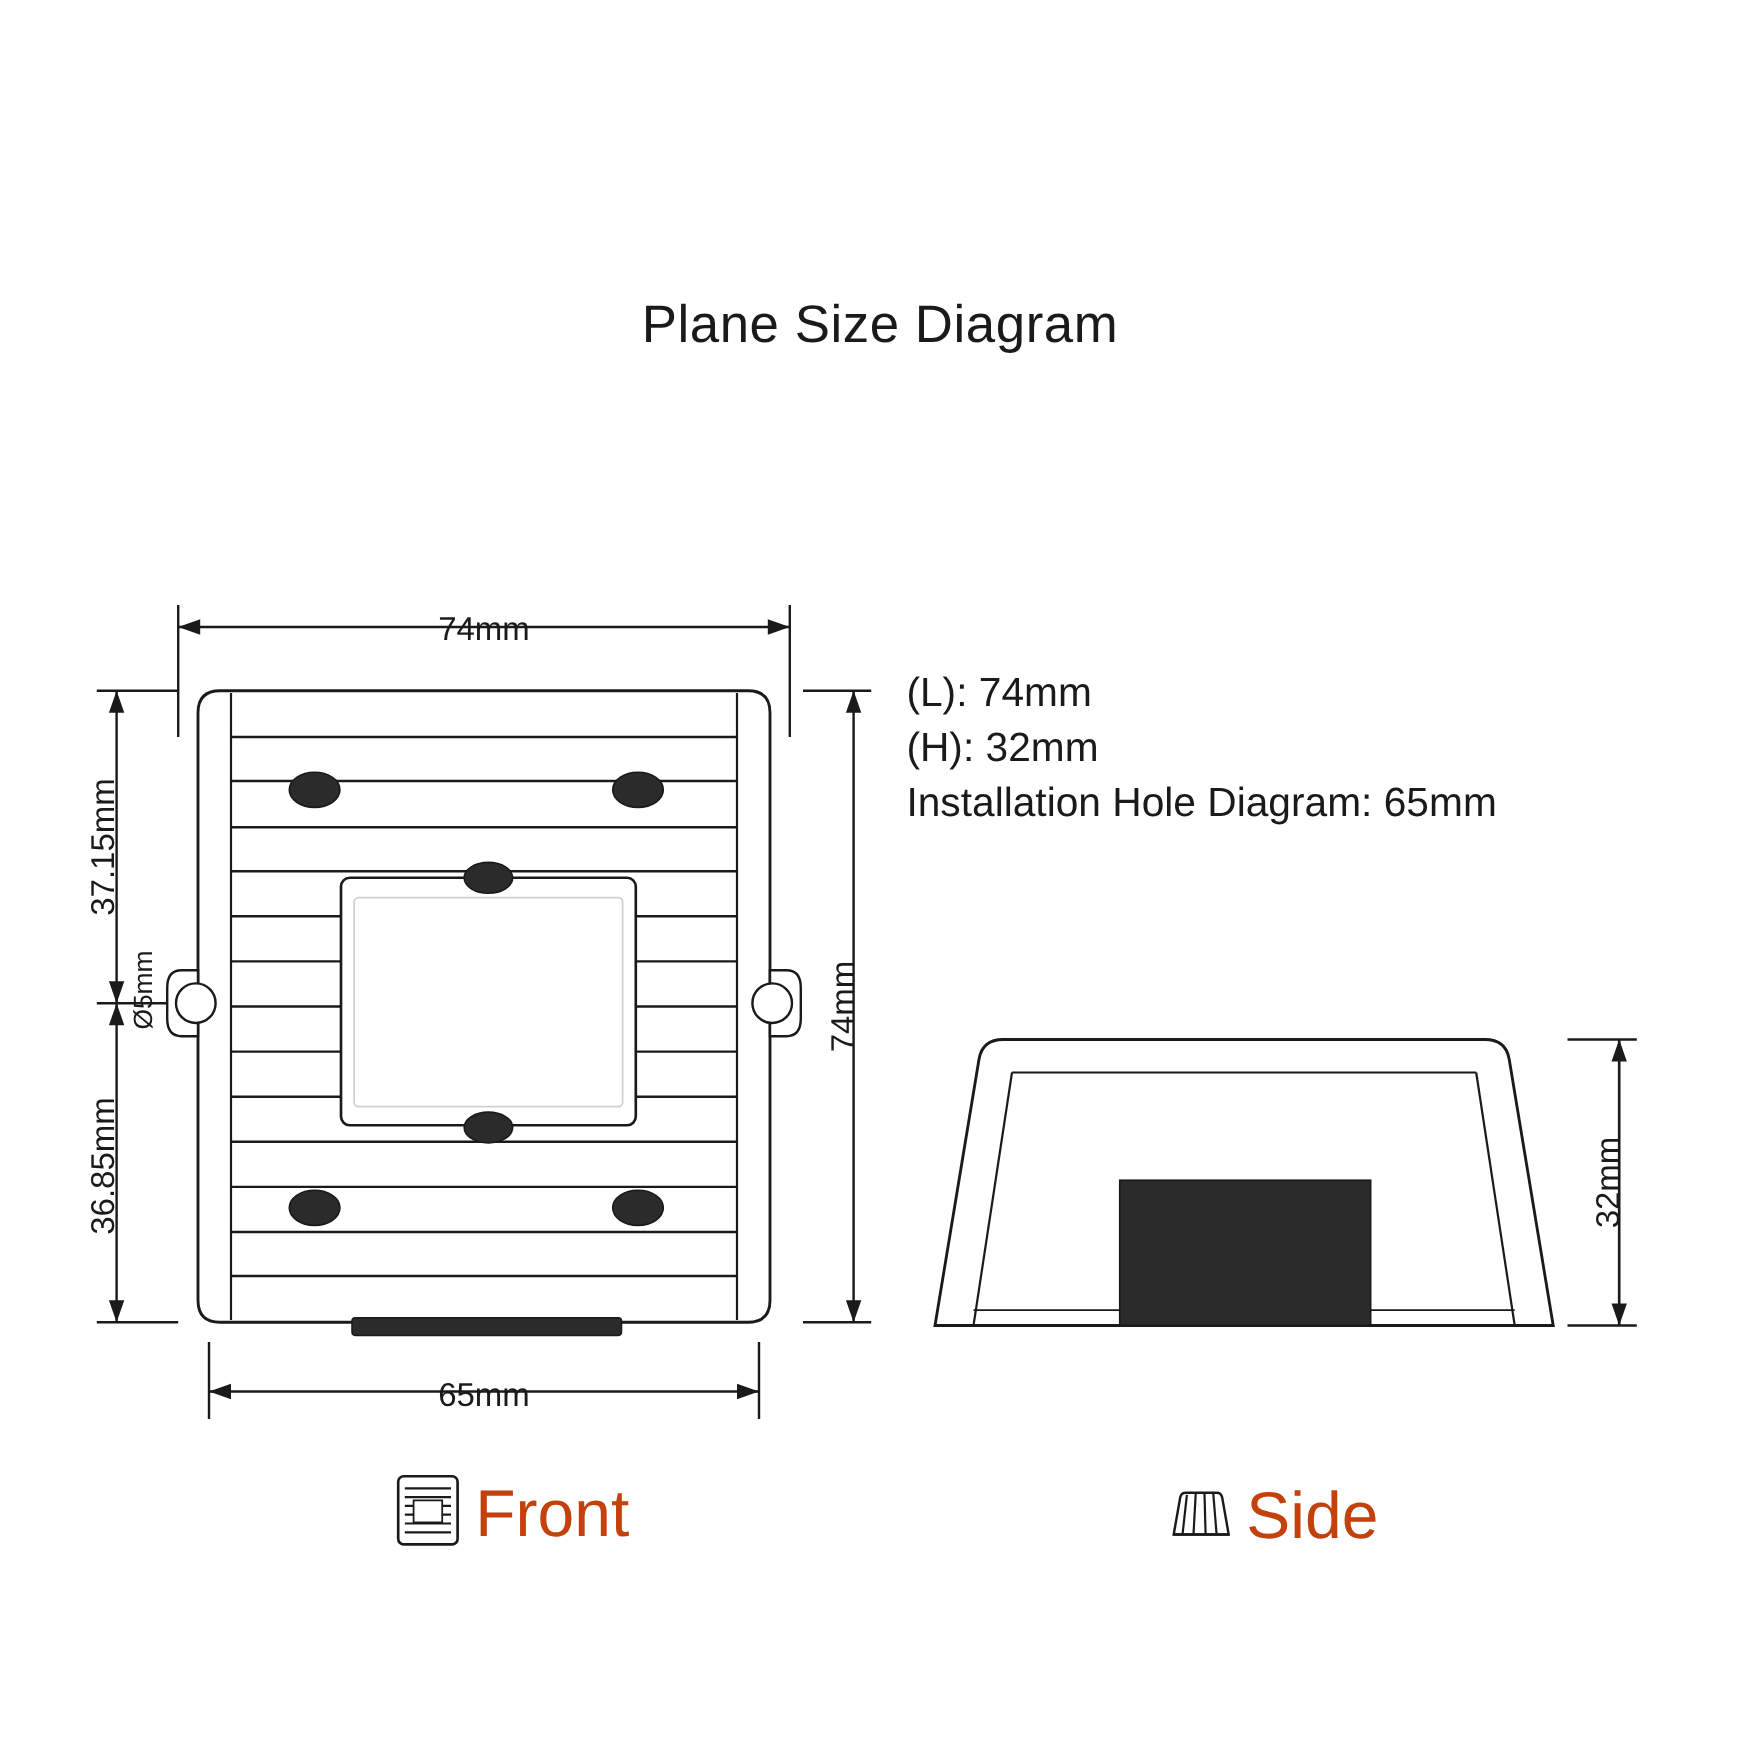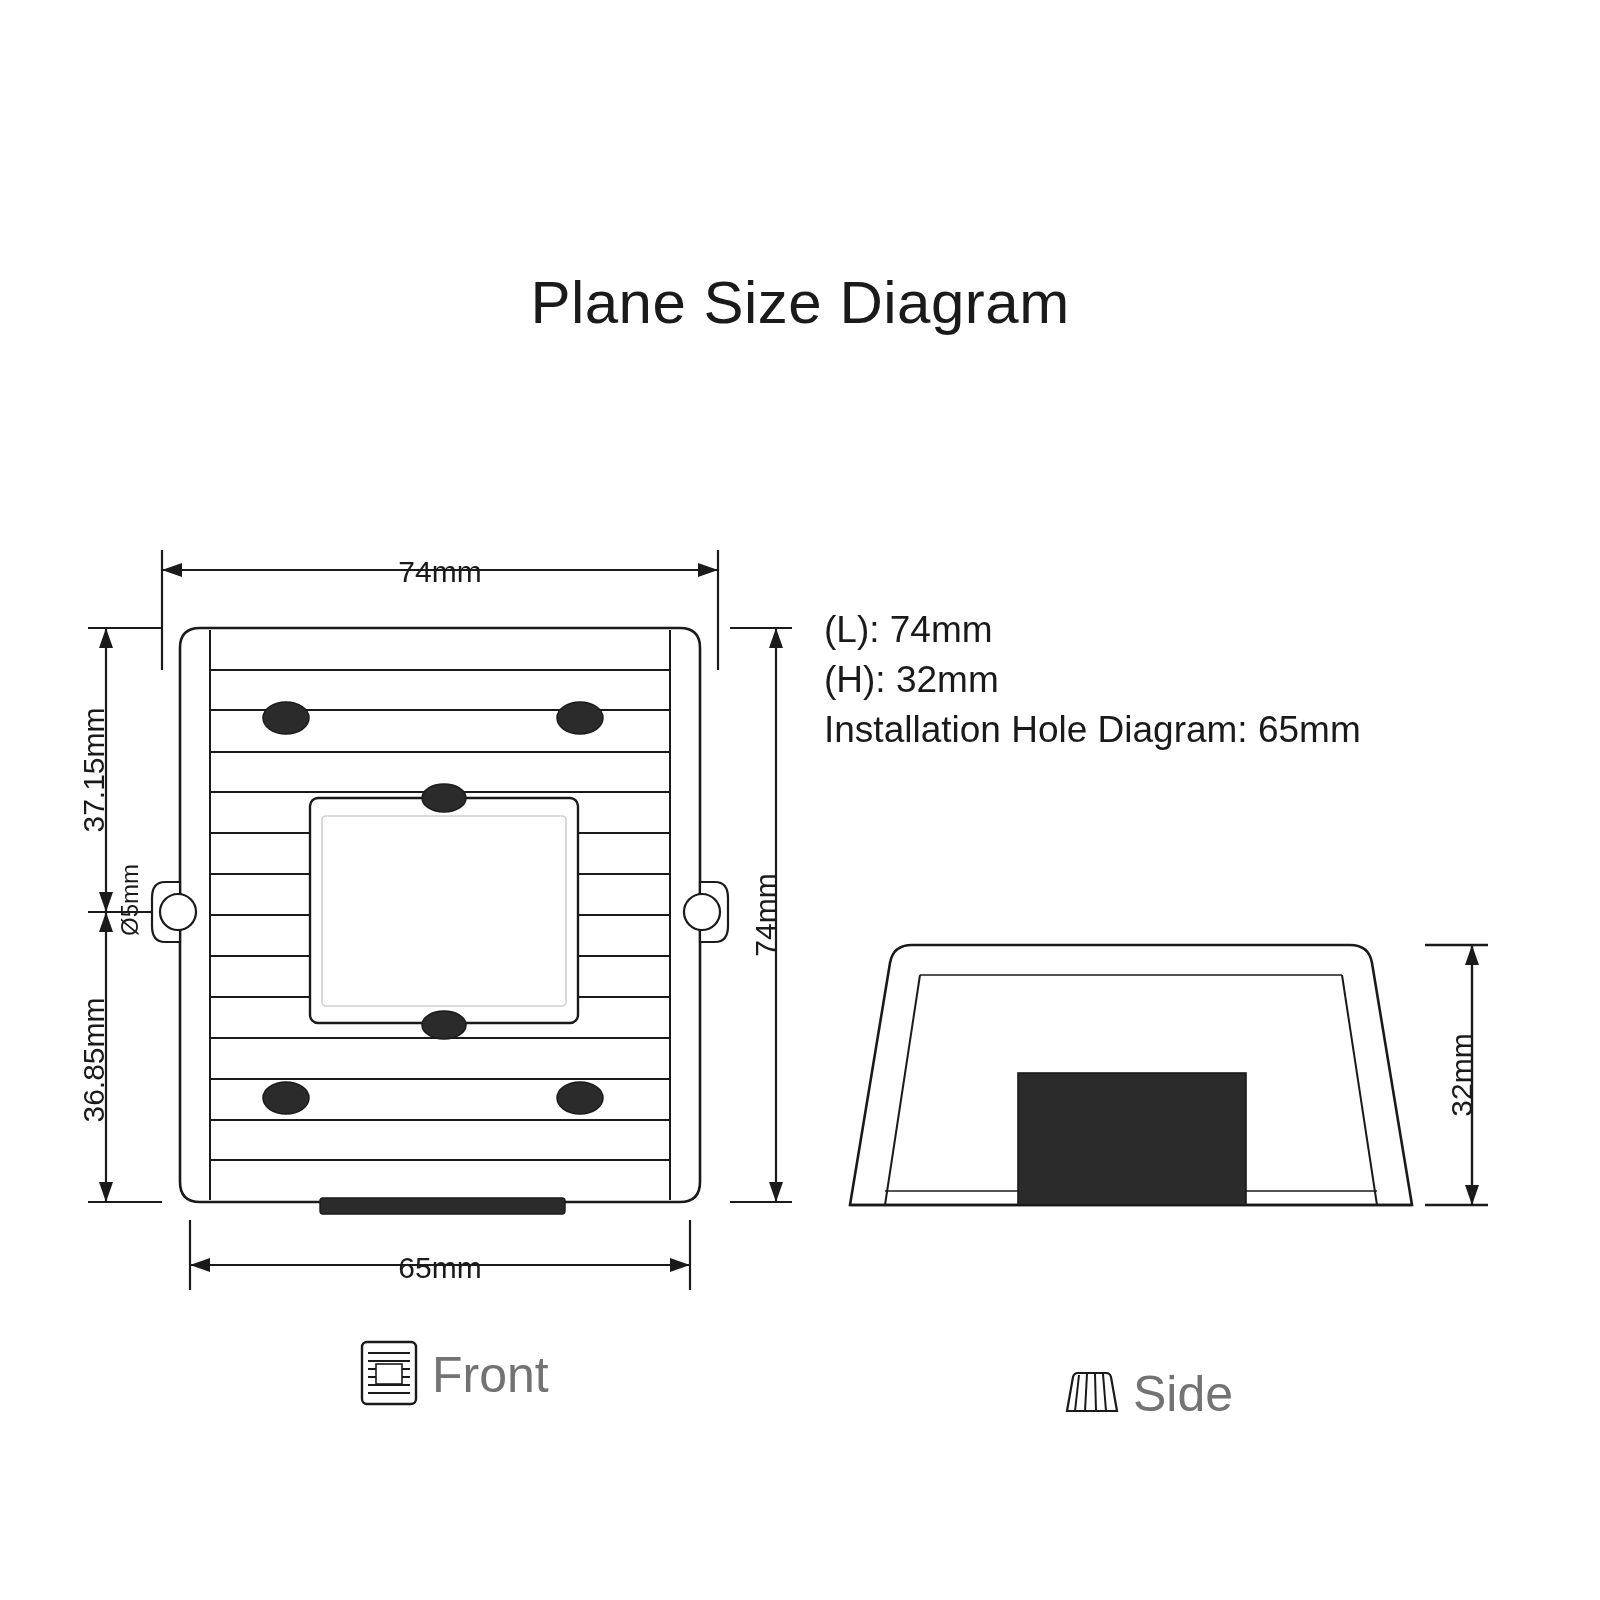--- a/index.html
+++ b/index.html
@@ -14,21 +14,21 @@
     font-family: "Liberation Sans", sans-serif;
     color: #111111;
     overflow: hidden;
   }
   #page-title {
     position: absolute;
     top: 268px;
     left: 0;
     width: 1600px;
     text-align: center;
-    font-size: 60px;
+    font-size: 48px;
     font-weight: 400;
     letter-spacing: 0.5px;
     color: #1a1a1a;
   }
 
   
   #front-view {
     position: absolute;
     left: 50px;
     top: 530px;
@@ -68,24 +68,24 @@
     width: 1600px;
     height: 120px;
   }
   .legend-item {
     position: absolute;
     display: flex;
     align-items: center;
     gap: 14px;
   }
   #legend-front { left: 360px; top: 10px; }
-  #legend-side  { left: 1065px; top: 18px; margin-top: 21px; }
+  #legend-side  { left: 1065px; top: 18px; }
   .legend-label {
-    font-size: 50px;
-    color: #737373;
+    font-size: 60px;
+    color: #c2410c;
     line-height: 1;
   }
   .legend-icon { display: block; }
 </style>
 </head>
 <body>
 
 <div id="page-title">Plane Size Diagram</div>
 
 <div id="front-view">

